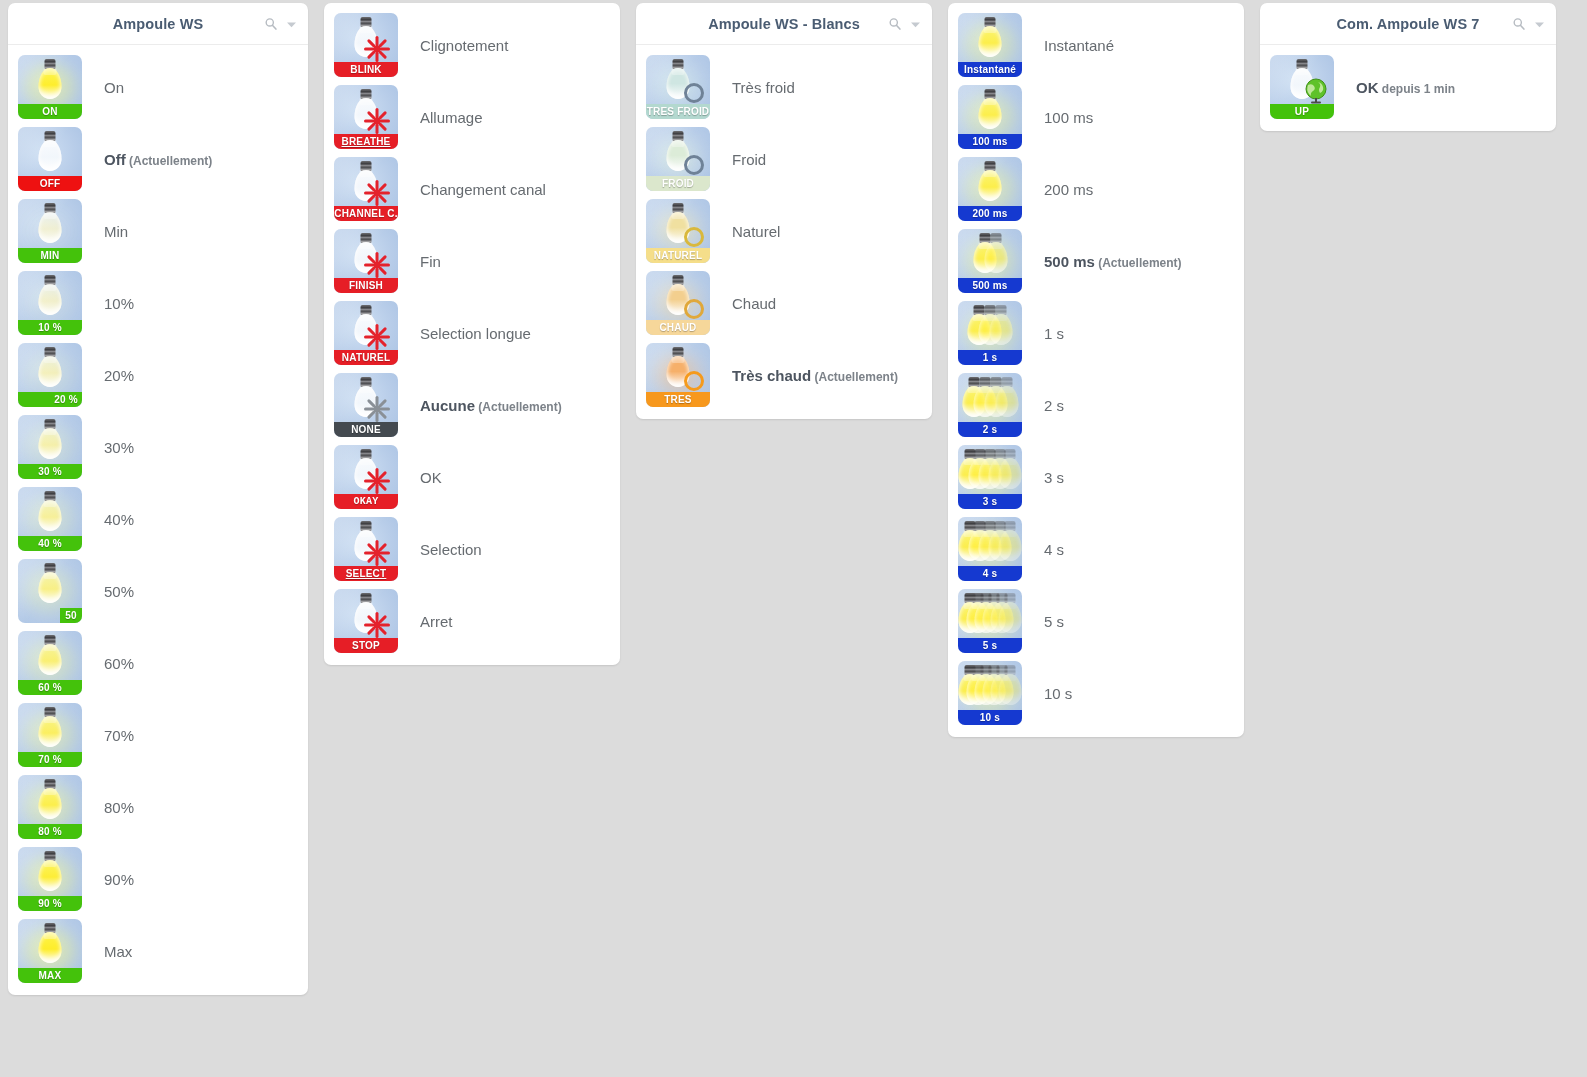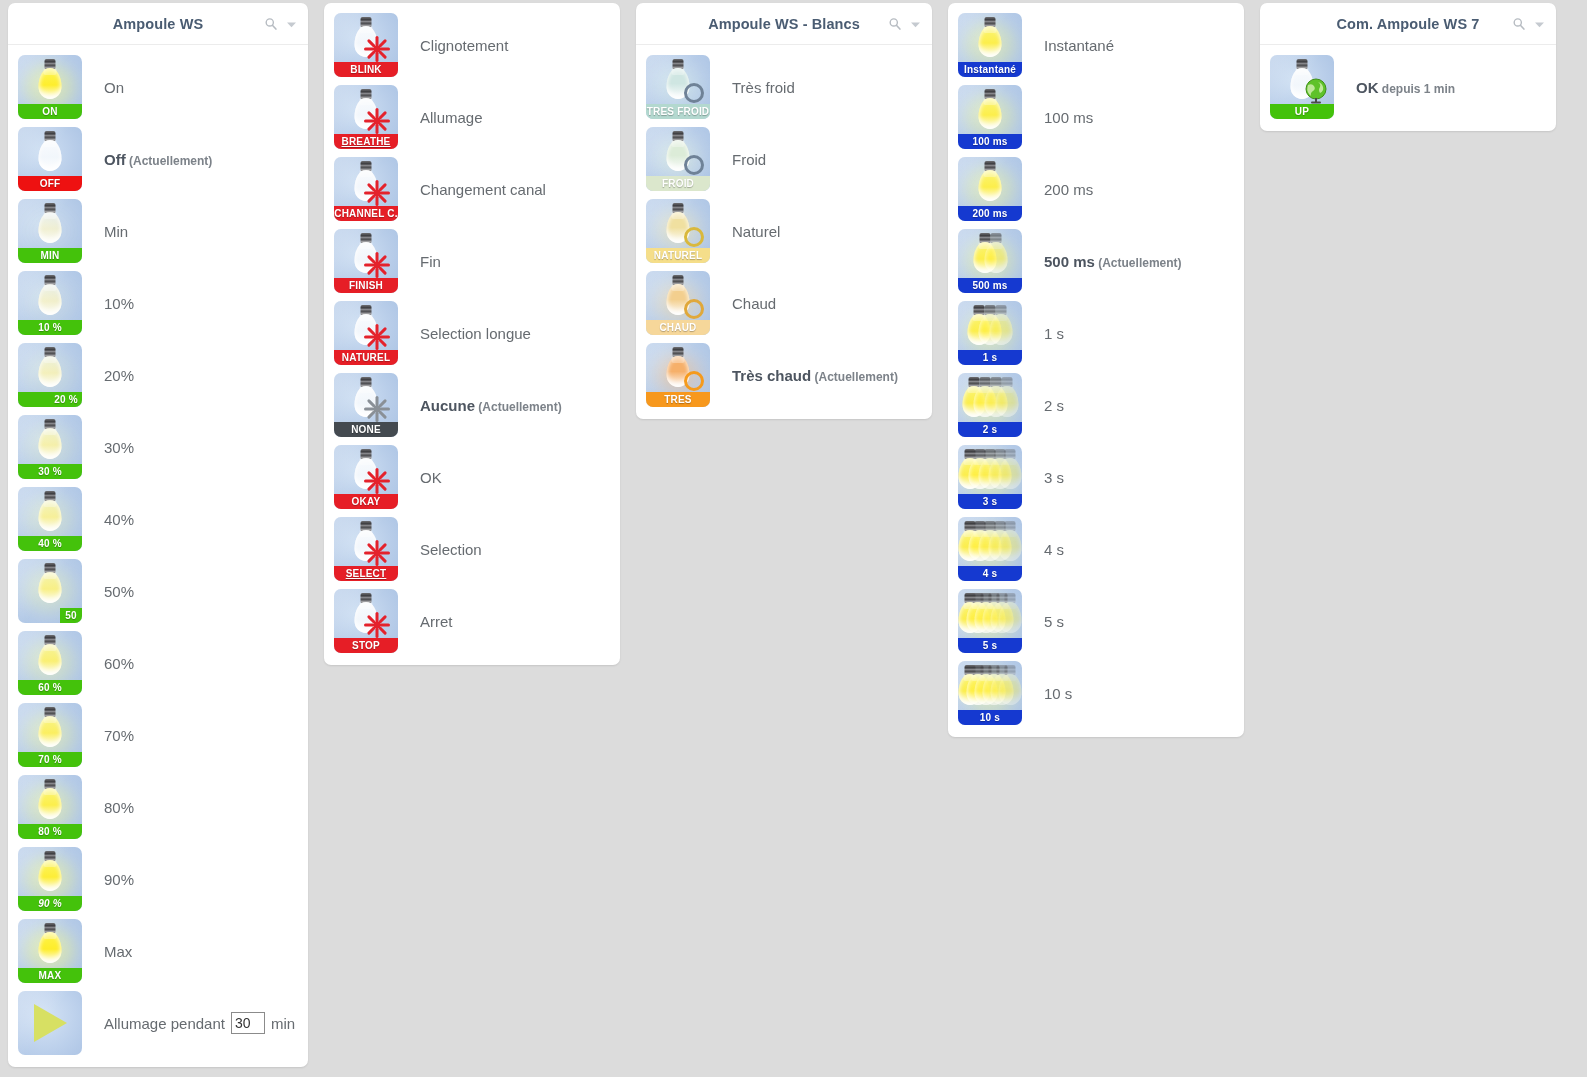--- a/index.html
+++ b/index.html
@@ -360,49 +360,38 @@
           <div class="tile">
             <span class="sheen"></span>
             <span class="glow" style="background: radial-gradient(rgba(247, 246, 150, 0.5) 0%, rgba(228, 238, 120, 0.34) 42%, rgba(200, 225, 150, 0) 72%);"></span>
             <div class="bulbs">
               <div class="bulb">
                 <span class="cap"></span>
                 <span class="glass" style="background: linear-gradient(rgba(255, 246, 88, 0.93) 0%, rgba(255, 238, 48, 0.95) 55%, rgba(255, 255, 250, 0.97) 100%);"></span>
                 <span class="neck"></span>
               </div>
             </div>
-            <span class="badge" style="background: rgb(68, 194, 11); font-style: italic;">90 %</span>
+            <span class="badge" style="background: rgb(68, 194, 11);">90 %</span>
           </div>
           <div class="row-label">90%</div>
         </div>
         <div class="row">
           <div class="tile">
             <span class="sheen"></span>
             <span class="glow" style="background: radial-gradient(rgba(247, 246, 150, 0.55) 0%, rgba(228, 238, 120, 0.38) 42%, rgba(200, 225, 150, 0) 72%);"></span>
             <div class="bulbs">
               <div class="bulb">
                 <span class="cap"></span>
                 <span class="glass" style="background: linear-gradient(rgba(255, 245, 70, 0.97) 0%, rgba(255, 237, 40, 0.98) 55%, rgba(255, 255, 250, 0.97) 100%);"></span>
                 <span class="neck"></span>
               </div>
             </div>
             <span class="badge" style="background: rgb(68, 194, 11);">MAX</span>
           </div>
           <div class="row-label">Max</div>
-        </div>
-        <div class="row">
-          <div class="tile play">
-            <span class="sheen"></span>
-            <span class="tri"></span>
-          </div>
-          <div class="row-label inline-form">
-            <span>Allumage pendant</span>
-            <input class="num-input" type="text" value="30" style="">
-            <span>min</span>
-          </div>
         </div>
       </div>
     </section>
     <section class="panel" style="width: 296px;">
       <div class="panel-body">
         <div class="row">
           <div class="tile">
             <span class="sheen"></span>
             <div class="bulbs">
               <div class="bulb">
@@ -565,21 +554,21 @@
                 <line x1="17.2" y1="13.0" x2="24.5" y2="13.0" stroke="#e4222c" stroke-width="3" stroke-linecap="round"></line>
                 <line x1="16.0" y1="16.0" x2="21.1" y2="21.1" stroke="#e4222c" stroke-width="3" stroke-linecap="round"></line>
                 <line x1="13.0" y1="17.2" x2="13.0" y2="24.5" stroke="#e4222c" stroke-width="3" stroke-linecap="round"></line>
                 <line x1="10.0" y1="16.0" x2="4.9" y2="21.1" stroke="#e4222c" stroke-width="3" stroke-linecap="round"></line>
                 <line x1="8.8" y1="13.0" x2="1.5" y2="13.0" stroke="#e4222c" stroke-width="3" stroke-linecap="round"></line>
                 <line x1="10.0" y1="10.0" x2="4.9" y2="4.9" stroke="#e4222c" stroke-width="3" stroke-linecap="round"></line>
                 <line x1="13.0" y1="8.8" x2="13.0" y2="1.5" stroke="#e4222c" stroke-width="3" stroke-linecap="round"></line>
                 <line x1="16.0" y1="10.0" x2="21.1" y2="4.9" stroke="#e4222c" stroke-width="3" stroke-linecap="round"></line>
                 <circle cx="13" cy="13" r="3.4" fill="#e4222c"></circle>
               </svg></span>
-            <span class="badge" style="background: rgb(230, 30, 38);">OKAY</span>
+            <span class="badge" style="background: rgb(230, 30, 38); font-family: Liberation Mono, monospace;">OKAY</span>
           </div>
           <div class="row-label">OK</div>
         </div>
         <div class="row">
           <div class="tile">
             <span class="sheen"></span>
             <div class="bulbs">
               <div class="bulb">
                 <span class="cap"></span>
                 <span class="glass" style="background: linear-gradient(rgba(255, 255, 255, 0.88) 0%, rgba(244, 248, 252, 0.95) 55%, rgba(255, 255, 255, 0.98) 100%);"></span>

